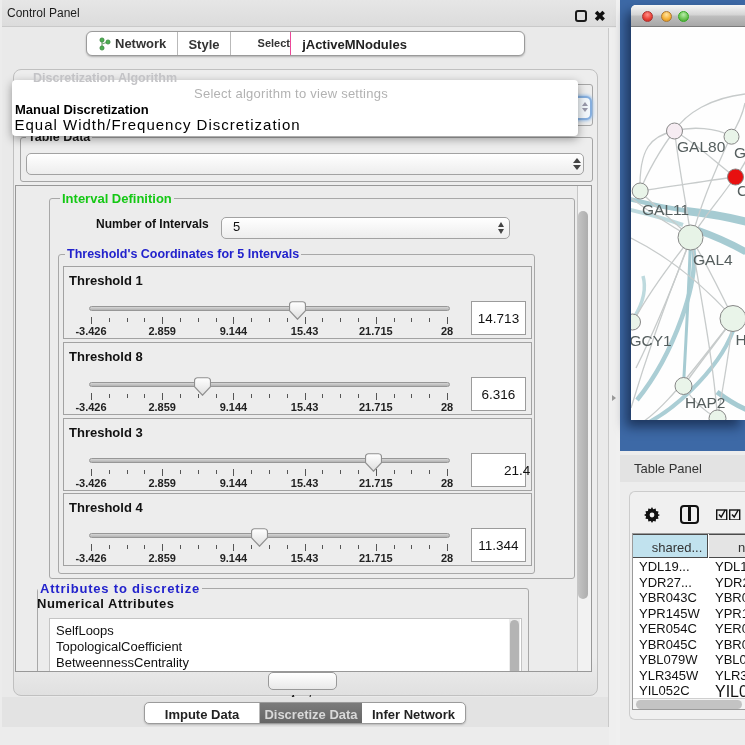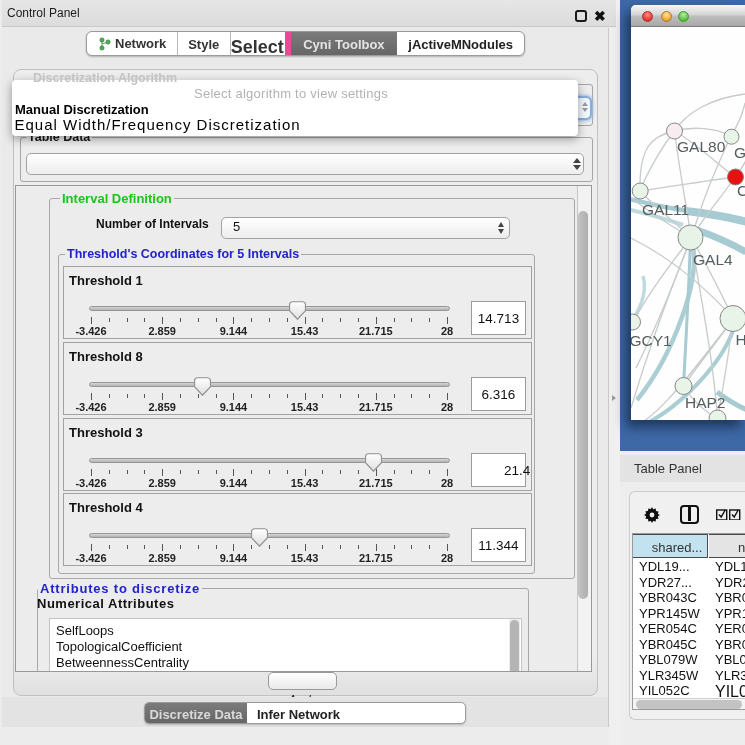--- a/index.html
+++ b/index.html
@@ -22,22 +22,21 @@
     <div style="width:91px; border-right:1px solid #b9b9b9; position:relative;">
       <svg class="abs" style="left:11px; top:5px;" width="14" height="14" viewBox="0 0 14 14">
         <path d="M4,3 L4,11 M4,7 L10,5" stroke="#7aa87a" stroke-width="1.2" fill="none"></path>
         <circle cx="4" cy="3" r="2.1" fill="#4caf50" stroke="#2e7d32" stroke-width="0.7"></circle>
         <circle cx="4" cy="11" r="2.1" fill="#4caf50" stroke="#2e7d32" stroke-width="0.7"></circle>
         <circle cx="10" cy="5" r="2.1" fill="#4caf50" stroke="#2e7d32" stroke-width="0.7"></circle>
       </svg>
       <div class="txt" style="left:28px; top:5px; font-size:13px; font-weight:bold; color:#333;">Network</div>
     </div>
     <div style="width:53px; border-right:1px solid #b9b9b9; text-align:center; padding-top:5px; font-size:13px; font-weight:bold; color:#333;">Style</div>
-    <div style="width:60px; border-right:6px solid #ec4899; text-align:left; padding-top:5px; font-size:18px; font-weight:bold; color:#333;">Select</div>
-    <div style="width:107px; background:linear-gradient(#7b7b7b,#666666); text-align:center; padding-top:5px; font-size:13px; font-weight:bold; color:#e4e4e4;">Cyni Toolbox</div>
+    <div style="width:60px; border-right:1px solid #ec4899; text-align:right; padding-top:5px; font-size:11px; font-weight:bold; color:#333;">Select</div>
     <div style="width:127px; text-align:center; padding-top:5px; font-size:13px; font-weight:bold; color:#222;">jActiveMNodules</div>
   </div>
 
   <div class="abs" style="left:11px; top:69px; width:585px; height:627px; background:linear-gradient(#ededed 0 94%, #e0e0e0 100%); border:1px solid #c0c0c0; border-radius:8px;"></div>
 
   <div class="abs" style="left:18px; top:84px; width:573px; height:42px; border:1px solid #a5a5a5; border-radius:3px;"></div>
 
   <div class="abs" style="left:470px; top:96px; width:120px; height:24px; background:#f2f7fb; border:2px solid #85aede; border-radius:6px; box-shadow:0 0 3px 1px #9cc0e8;"></div>
   <div class="abs" style="left:580px; top:102px;">
       <div style="width:0;height:0;border-left:3px solid transparent;border-right:3px solid transparent;border-bottom:4px solid #99a;"></div>
@@ -264,20 +263,21 @@
     <div class="abs" style="left:562px; top:25px; width:10px; height:388px; background:linear-gradient(90deg,#c4c4c4,#adadad); border-radius:6px;"></div>
   </div>
 
   <div class="abs" style="left:266px; top:672px; width:69px; height:18px; background:linear-gradient(#ffffff,#e9e9e9); border:1px solid #999; border-radius:5px; text-align:center;">
     <div style="font-size:11px; color:#111; margin-top:20px;font-style:italic;">Apply</div>
   </div>
 
   <div class="abs" style="left:0; top:697px; width:614px; height:30px; background:#e3e3e3;"></div>
 
   <div class="abs" style="left:142px; top:702px; width:322px; height:22px; background:#fff; border:1px solid #9b9b9b; border-radius:5px; box-shadow:0 1px 2px rgba(0,0,0,0.2); overflow:hidden; display:flex;">
+    <div style="width:115px; border-right:1px solid #b9b9b9; text-align:center; padding-top:4px; font-size:13px; font-weight:bold; color:#222;">Impute Data</div>
     <div style="width:102px; background:linear-gradient(#7b7b7b,#666666); text-align:center; padding-top:4px; font-size:13px; font-weight:bold; color:#d9d9d9;">Discretize Data</div>
     <div style="width:103px; text-align:center; padding-top:4px; font-size:13px; font-weight:bold; color:#222;">Infer Network</div>
   </div>
 
   <div class="txt" style="left:31px; top:72px; font-size:12.5px; font-weight:bold; color:#c3c3c6; z-index:6;">Discretization Algorithm</div>
 
   <div class="abs" style="left:10px; top:80px; width:566px; height:56px; background:#fff; border-radius:4px; z-index:5; box-shadow:0 3px 10px rgba(0,0,0,0.38); overflow:hidden;">
     <div class="txt" style="left:182px; top:6.5px; font-size:13px; letter-spacing:0.25px; color:#b2b2b2;">Select algorithm to view settings</div>
     <div class="txt" style="left:3px; top:22.5px; font-size:13px; font-weight:bold; color:#000;">Manual Discretization</div>
     <div class="txt" style="left:2.5px; top:36.5px; font-size:15px; letter-spacing:1px; color:#000;">Equal Width/Frequency Discretization</div>

